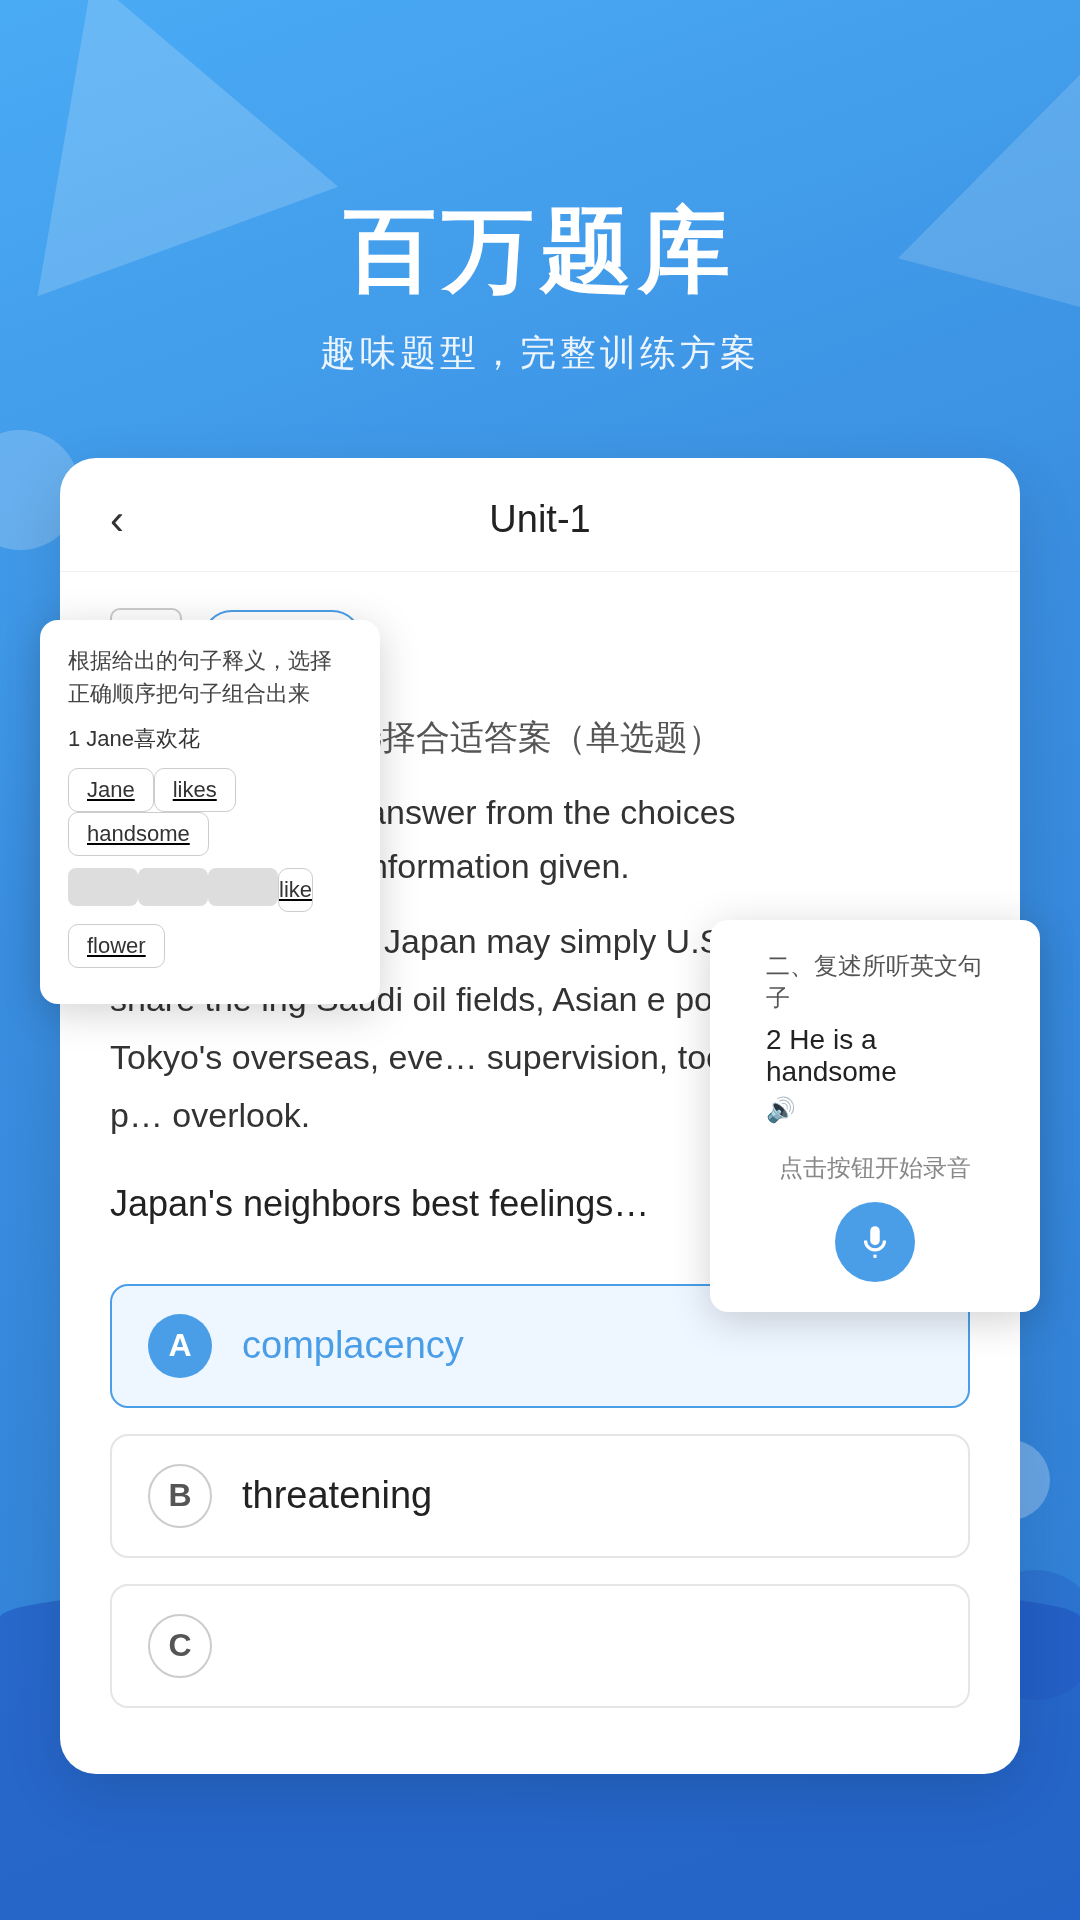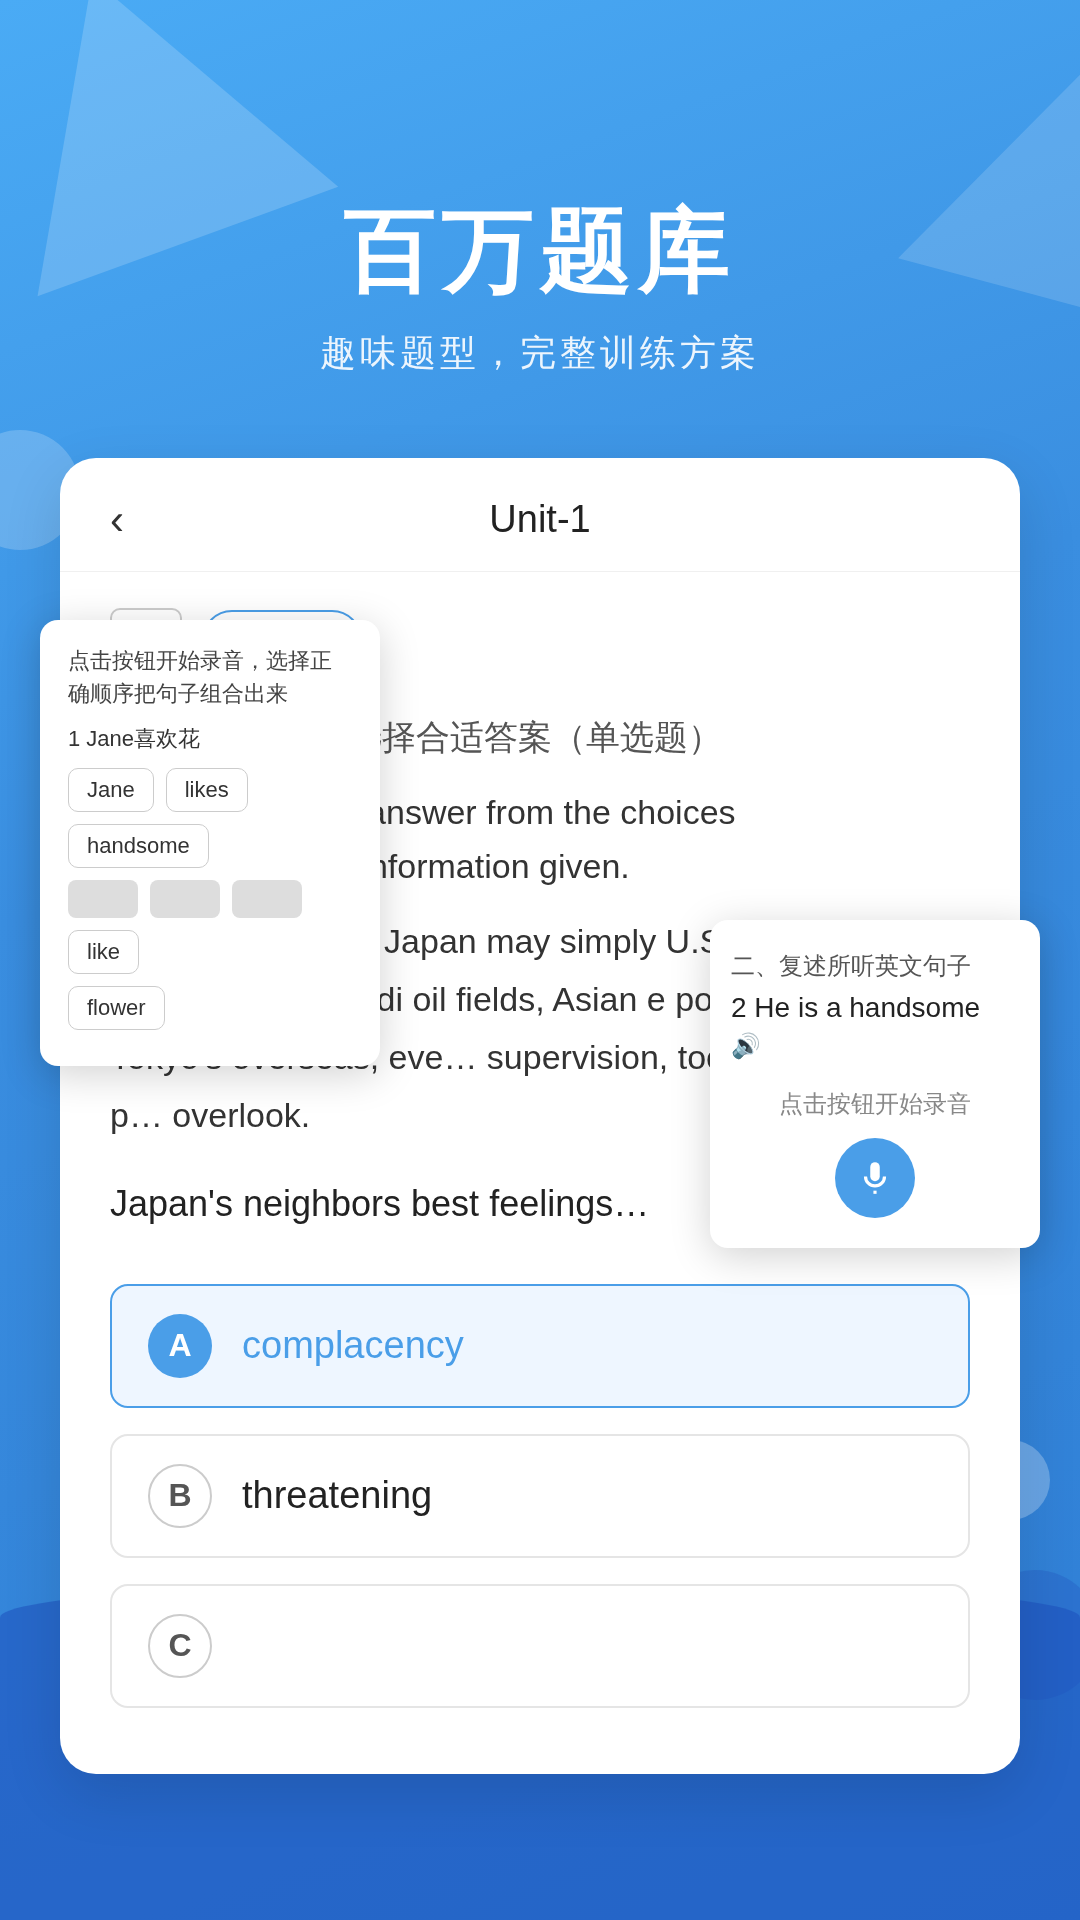--- a/index.html
+++ b/index.html
@@ -249,53 +249,53 @@
       line-height: 1.5;
     }
     .popup-word-sort .popup-subtitle {
       font-size: 22px;
       color: #333;
       margin-bottom: 14px;
     }
     .word-chips-row {
       display: flex;
       flex-wrap: wrap;
-      gap: 12px;
       margin-bottom: 12px;
+      text-decoration: underline;
     }
     .word-chip {
       border: 1.5px solid #ccc;
       border-radius: 10px;
       padding: 8px 18px;
       font-size: 22px;
       color: #333;
       background: #fff;
     }
     .word-slot {
       width: 70px; height: 38px;
       background: #ddd;
       border-radius: 8px;
     }
     .word-slot-text {
       border: 1.5px solid #ccc;
       border-radius: 10px;
-      padding: 8px 18px;
+      padding: 8px 0;
       font-size: 22px;
       color: #333;
       background: #fff;
     }
 
     
     .popup-voice {
       position: absolute;
       z-index: 20;
       background: #fff;
       border-radius: 18px;
       box-shadow: 0 8px 40px rgba(0,0,0,0.18);
-      padding: 30px 21px;
+      padding: 30px 56px;
       width: 330px;
       top: 920px;
       right: 40px;
     }
     .popup-voice .voice-header {
       font-size: 24px;
       color: #555;
       margin-bottom: 10px;
     }
     .popup-voice .voice-text {
@@ -390,21 +390,21 @@
 
     <div class="choice-item">
       <div class="choice-letter unselected-letter">C</div>
     </div>
 
   </div>
 
 </div>
 
 <div class="popup-word-sort">
-  <div class="popup-instruction">点击按钮开始录音，选择正确顺序把句子组合出来</div>
+  <div class="popup-instruction">根据给出的句子释义，选择正确顺序把句子组合出来</div>
   <div class="popup-subtitle">1 Jane喜欢花</div>
   <div class="word-chips-row">
     <div class="word-chip">Jane</div>
     <div class="word-chip">likes</div>
     <div class="word-chip">handsome</div>
   </div>
   <div class="word-chips-row">
     <div class="word-slot"></div>
     <div class="word-slot"></div>
     <div class="word-slot"></div>

